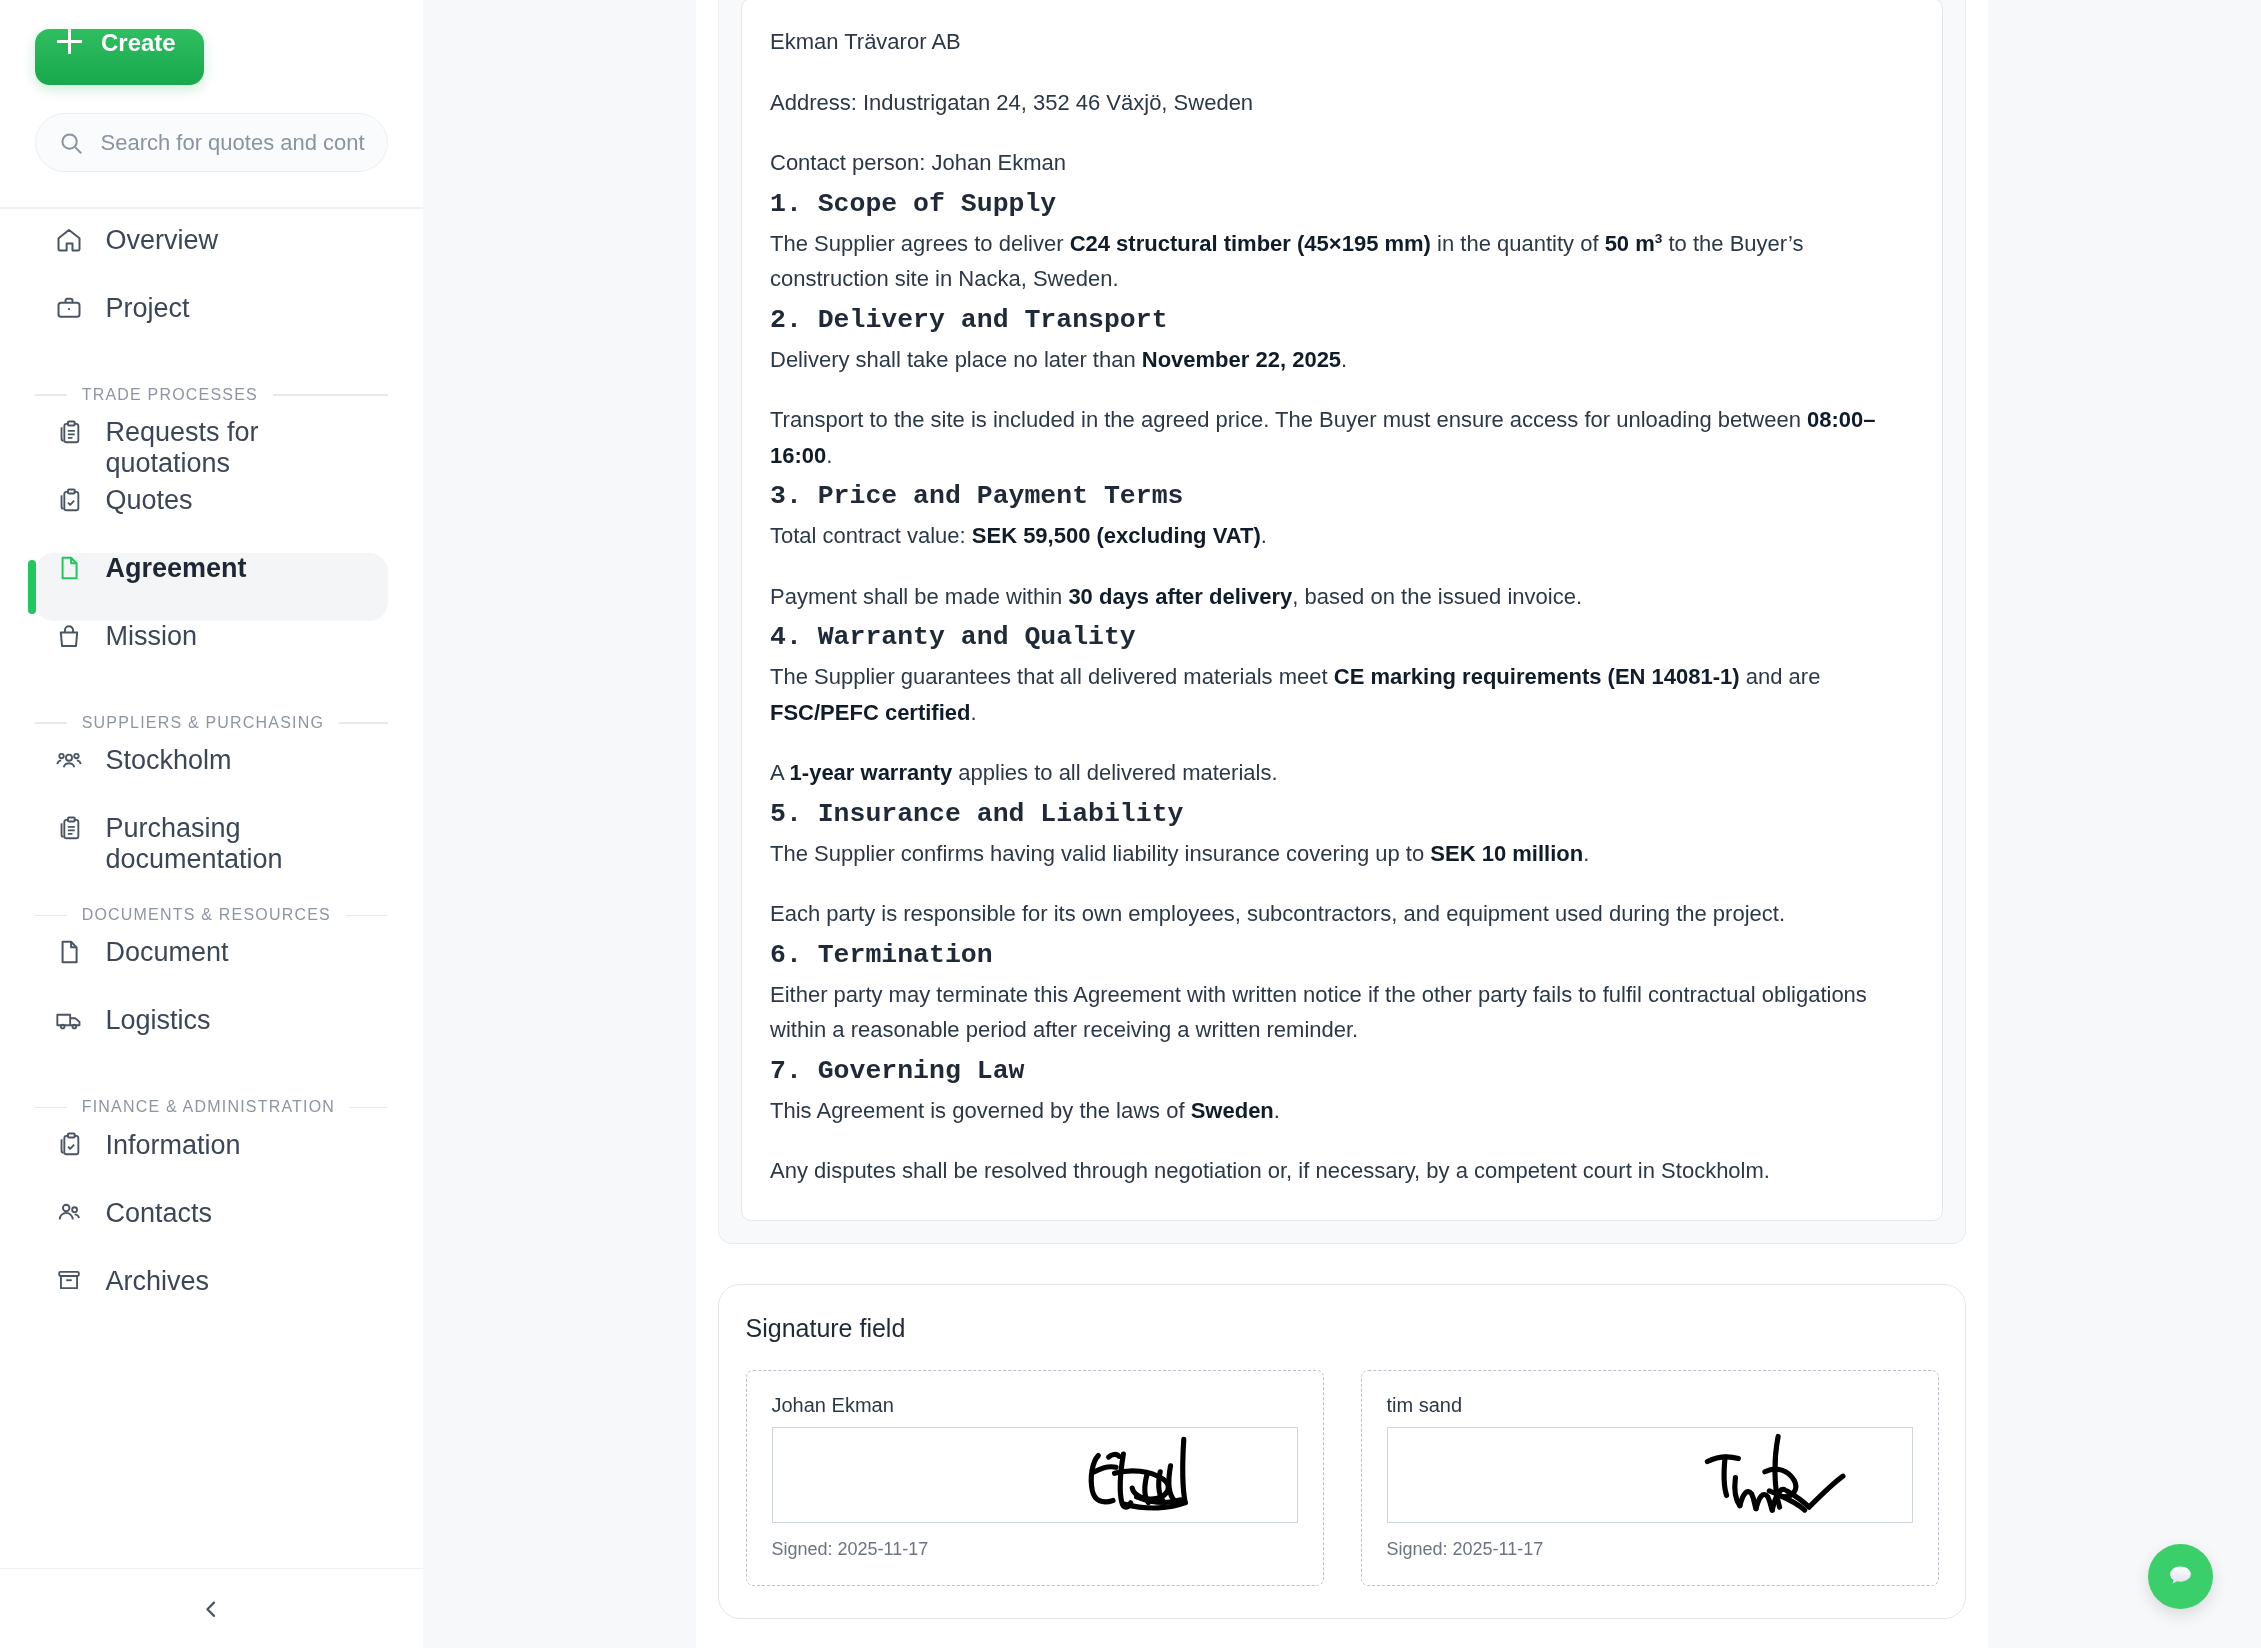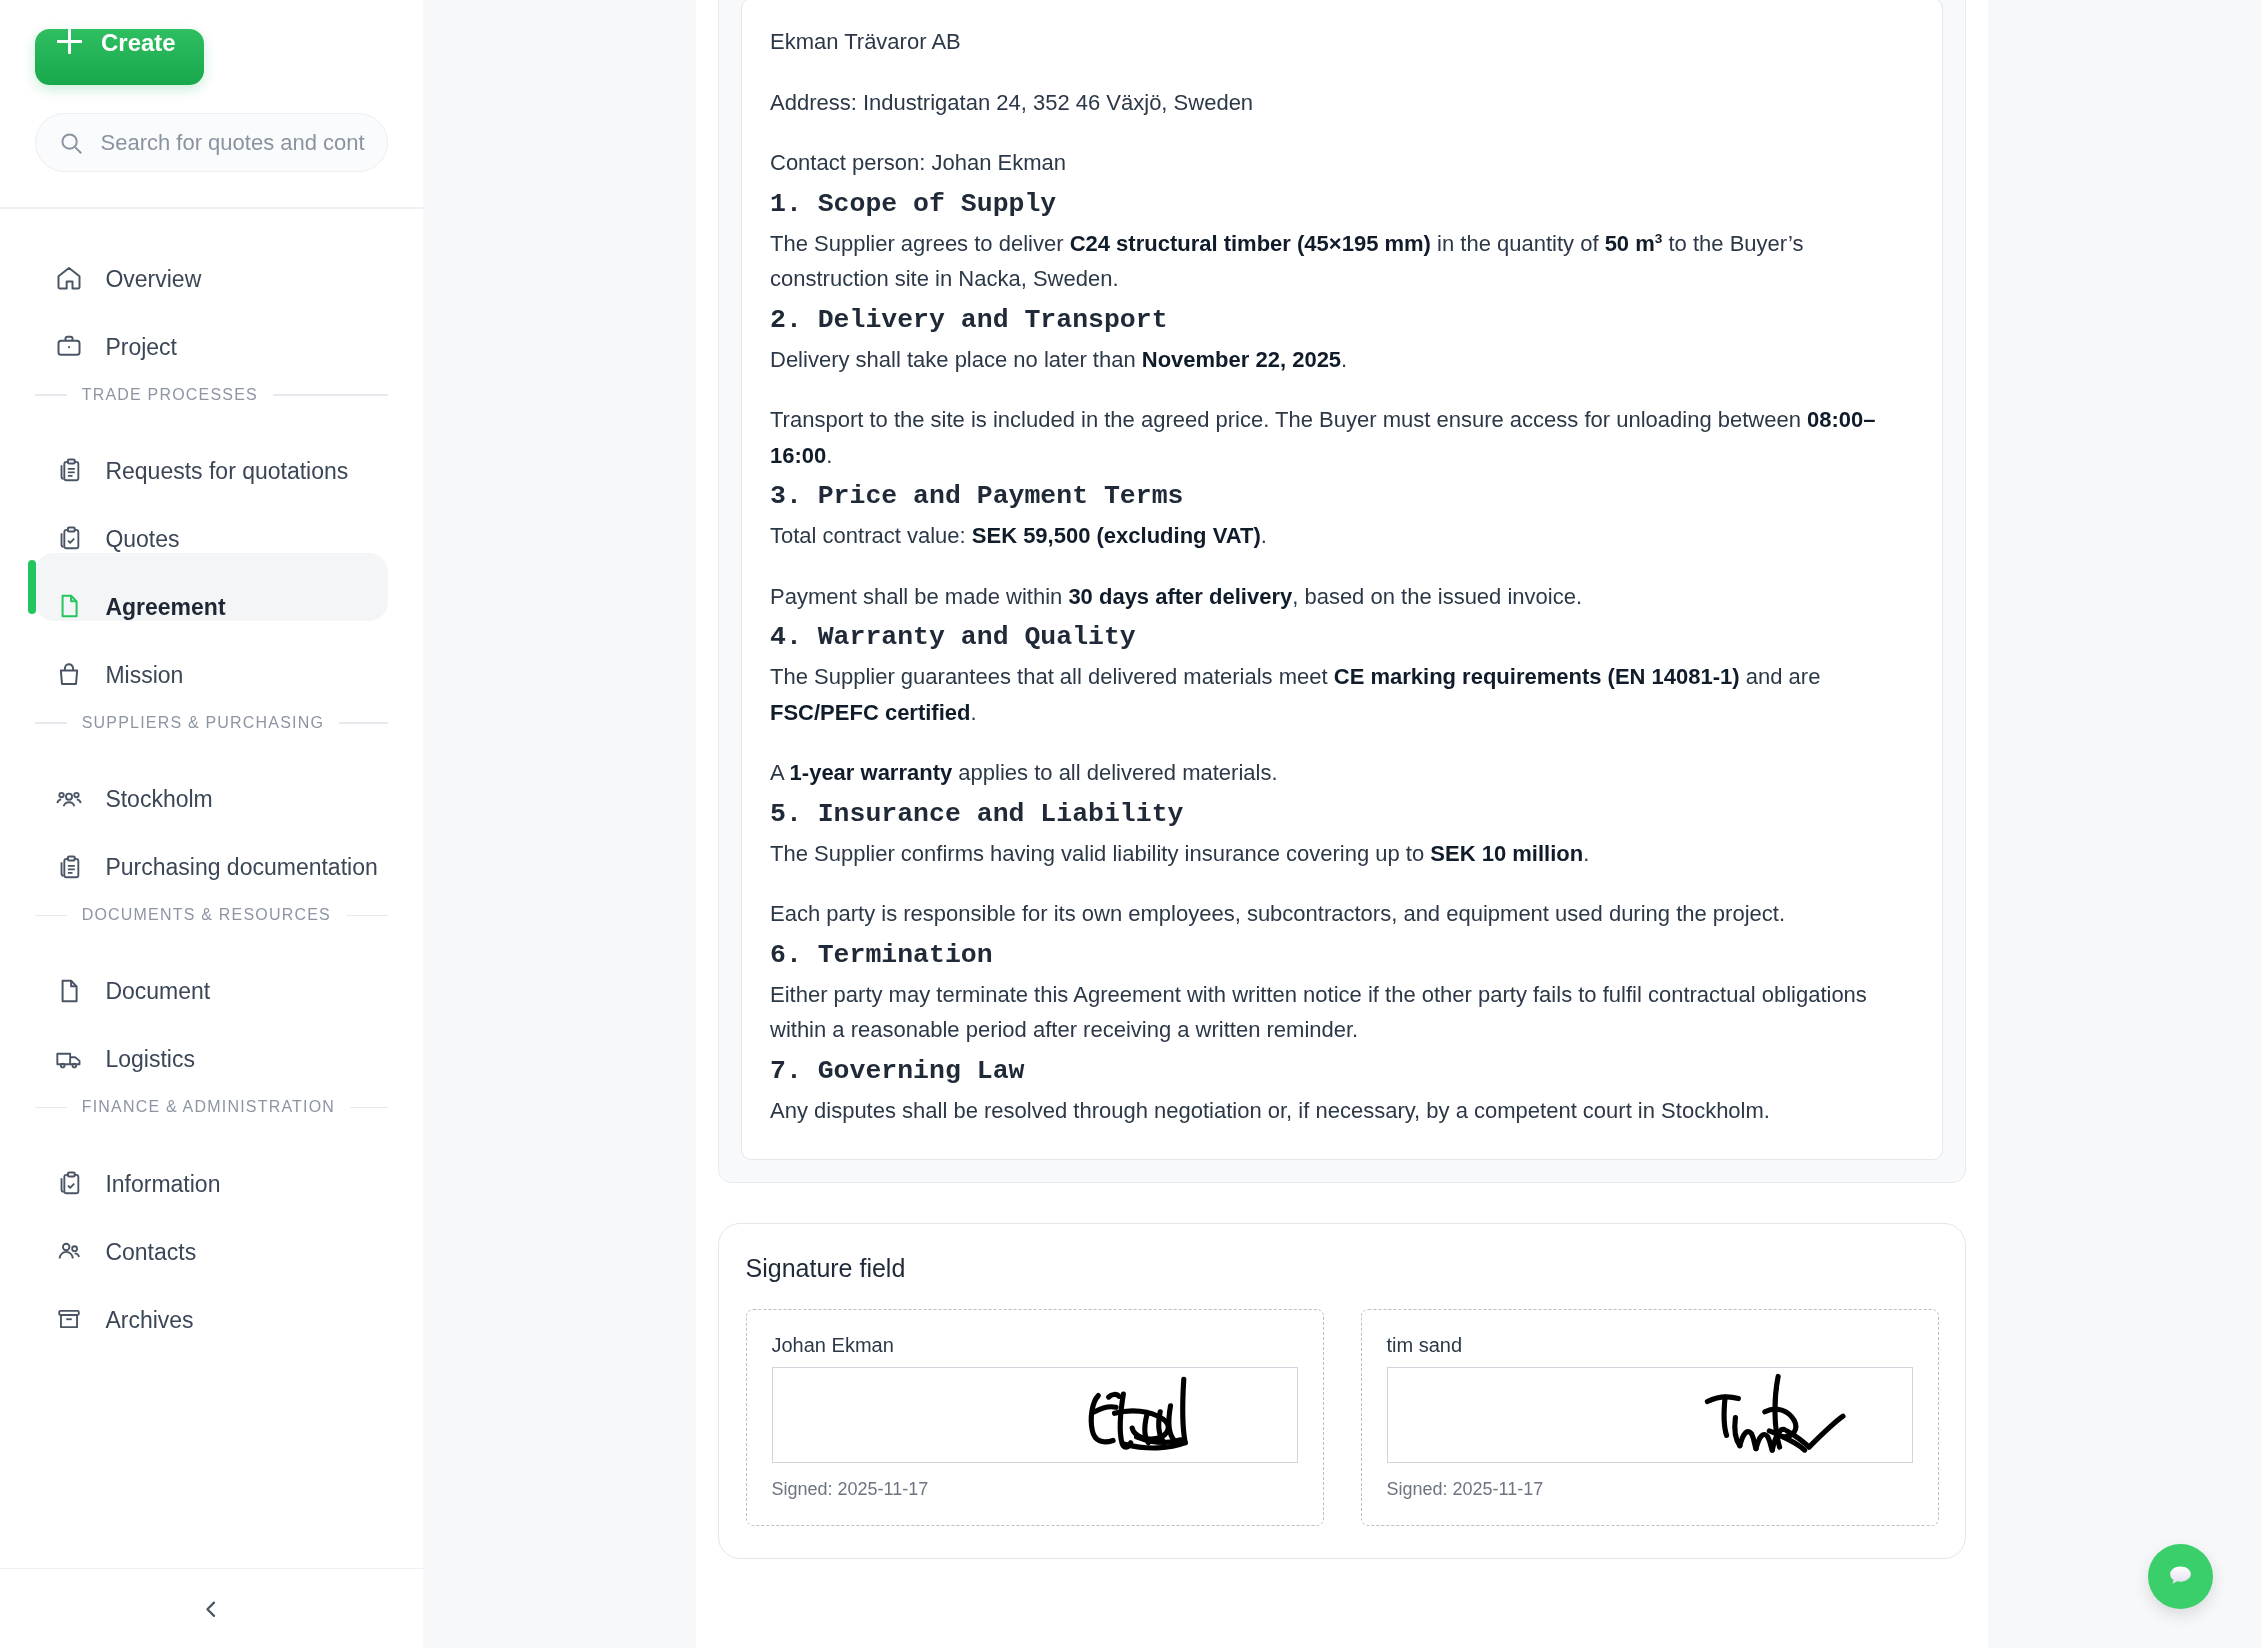--- a/index.html
+++ b/index.html
@@ -51,25 +51,25 @@
     border: none; outline: none; background: transparent;
     font-size: 22px; color: #8a93a0; width: 100%;
     font-family: "Liberation Sans", sans-serif;
   }
   .search-input::placeholder { color: #8a93a0; }
 
   .sb-divider { height: 1.5px; background: #eef0f3; margin-top: 35px; }
 
   .nav { padding: 16px 0 0 0; flex: 1 1 auto; }
   .nav-item {
-    display: flex; align-items: flex-end; gap: 22px;
+    display: flex; align-items: flex-start; gap: 22px;
     height: 68px; margin: 0 35px;
     padding-left: 19px;
     border-radius: 19px;
-    color: #3b4656; font-size: 23px;
+    color: #3b4656; font-size: 27px;
     cursor: pointer; position: relative;
   }
   .nav-item .ico { flex: 0 0 29.4px; width: 29.4px; height: 29.4px; display: flex; align-items: center; justify-content: center; }
   .nav-item.active {
     background: #f4f5f7; font-weight: bold; color: #1e2733;
   }
   .nav-item.active:before {
     content: ""; position: absolute; left: -7.4px; top: 7.4px; bottom: 7.4px;
     width: 8.8px; border-radius: 5.9px; background: #22c55e;
   }
@@ -398,20 +398,21 @@
           <p class="tight">A <b>1-year warranty</b> applies to all delivered materials.</p>
 
           <h3>5. Insurance and Liability</h3>
           <p>The Supplier confirms having valid liability insurance covering up to <b>SEK 10 million</b>.</p>
           <p class="tight">Each party is responsible for its own employees, subcontractors, and equipment used during the project.</p>
 
           <h3>6. Termination</h3>
           <p class="tight">Either party may terminate this Agreement with written notice if the other party fails to fulfil contractual obligations within a reasonable period after receiving a written reminder.</p>
 
           <h3>7. Governing Law</h3>
+          <p>This Agreement is governed by the laws of <b>Sweden</b>.</p>
           <p class="tight">Any disputes shall be resolved through negotiation or, if necessary, by a competent court in Stockholm.</p>
 
         </div>
       </section>
 
       <section class="sig-card">
         <div class="sig-title">Signature field</div>
         <div class="sig-grid">
 
           <div class="sig-box">

